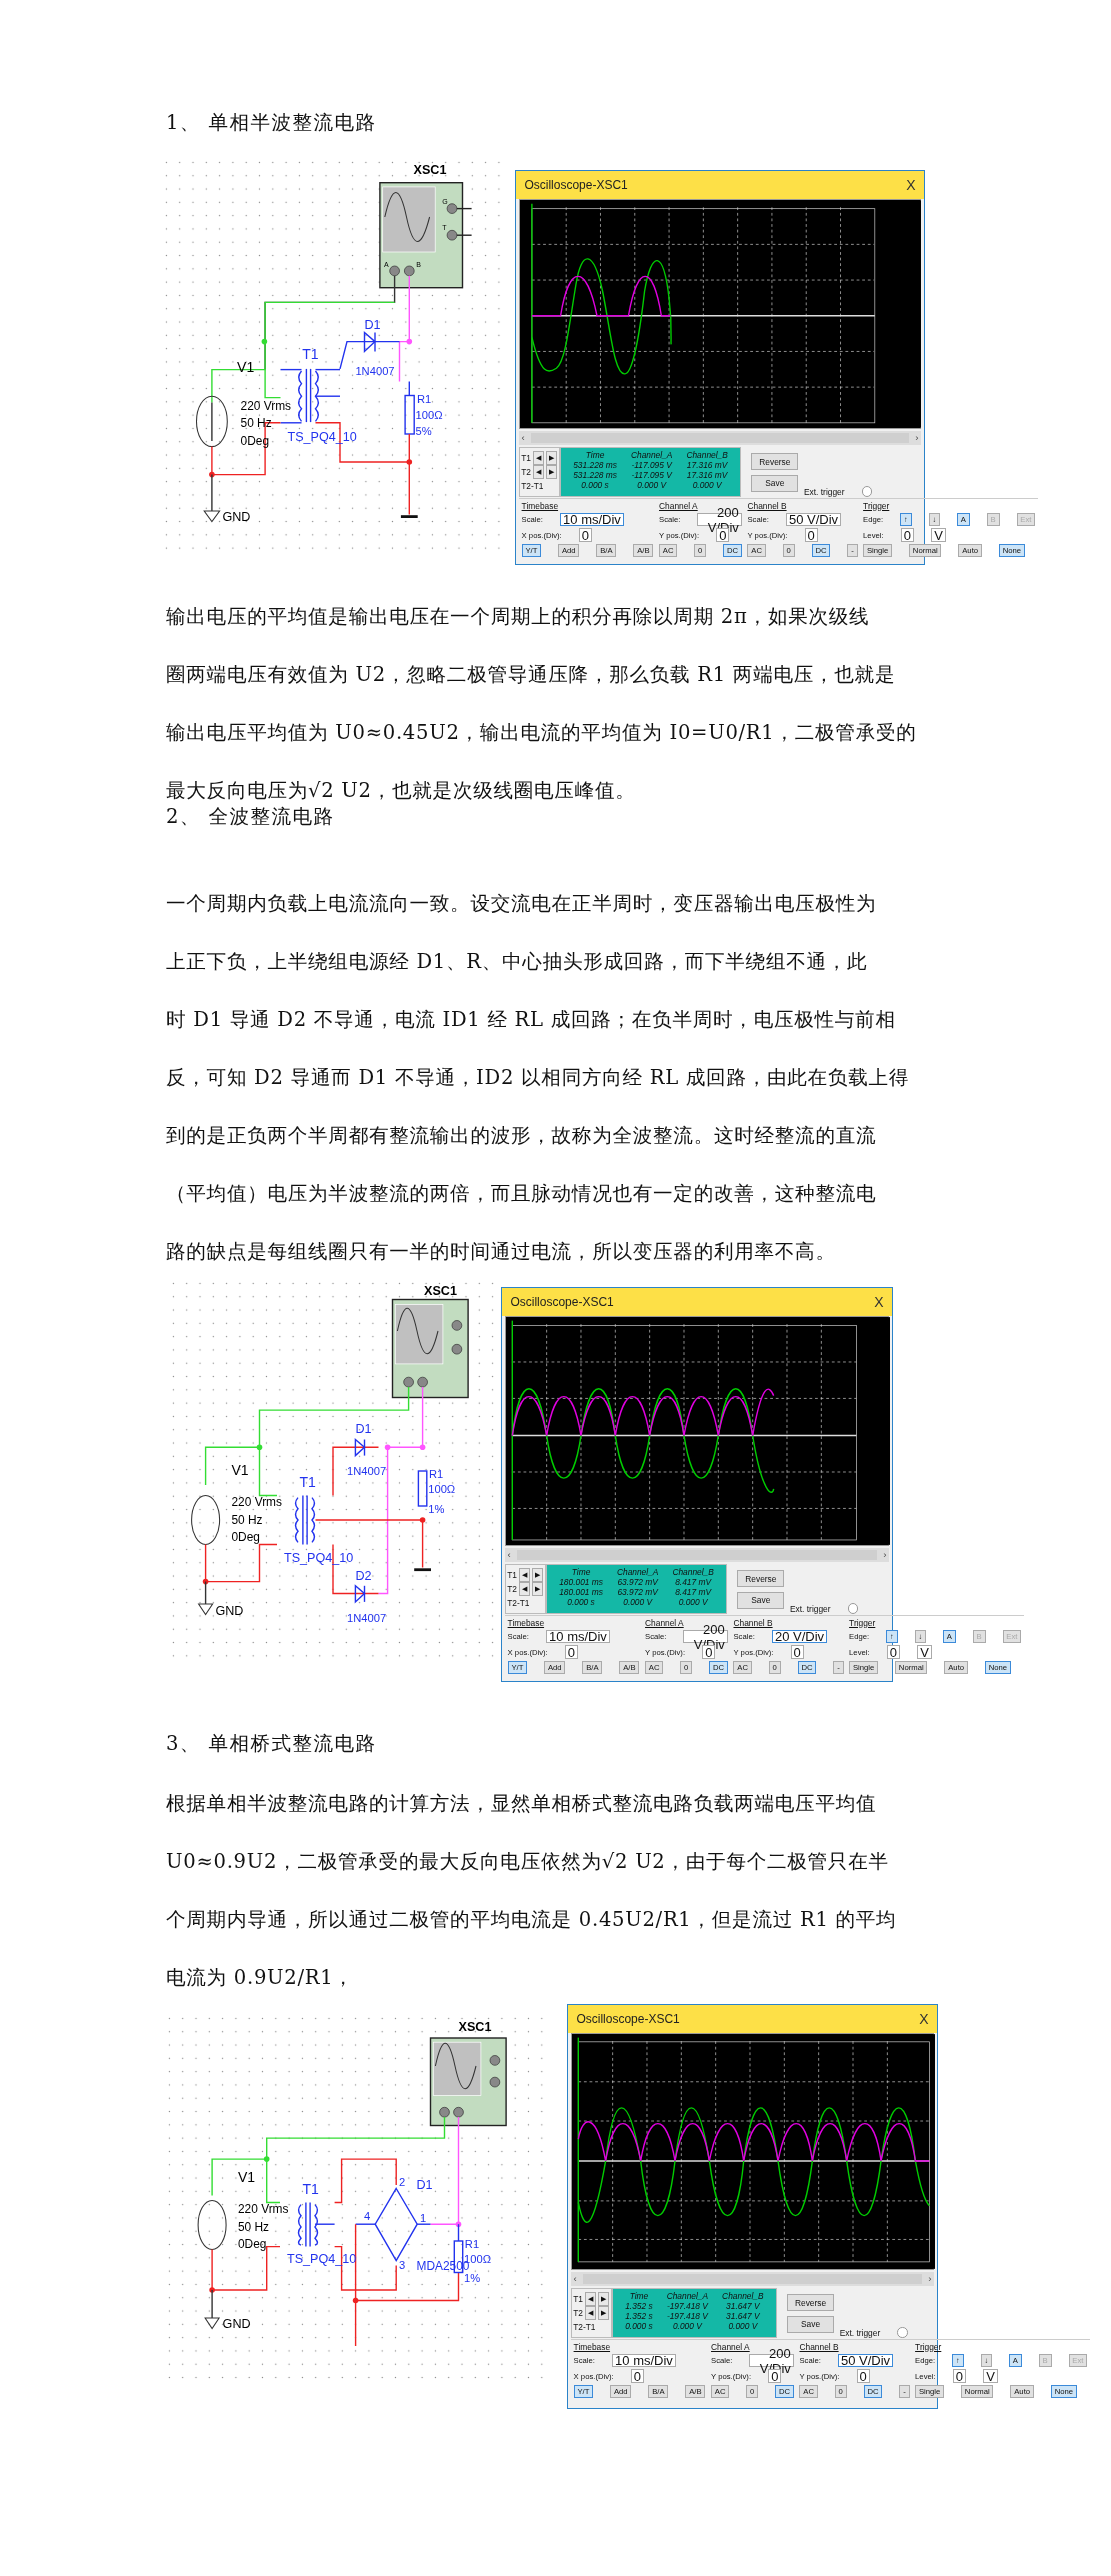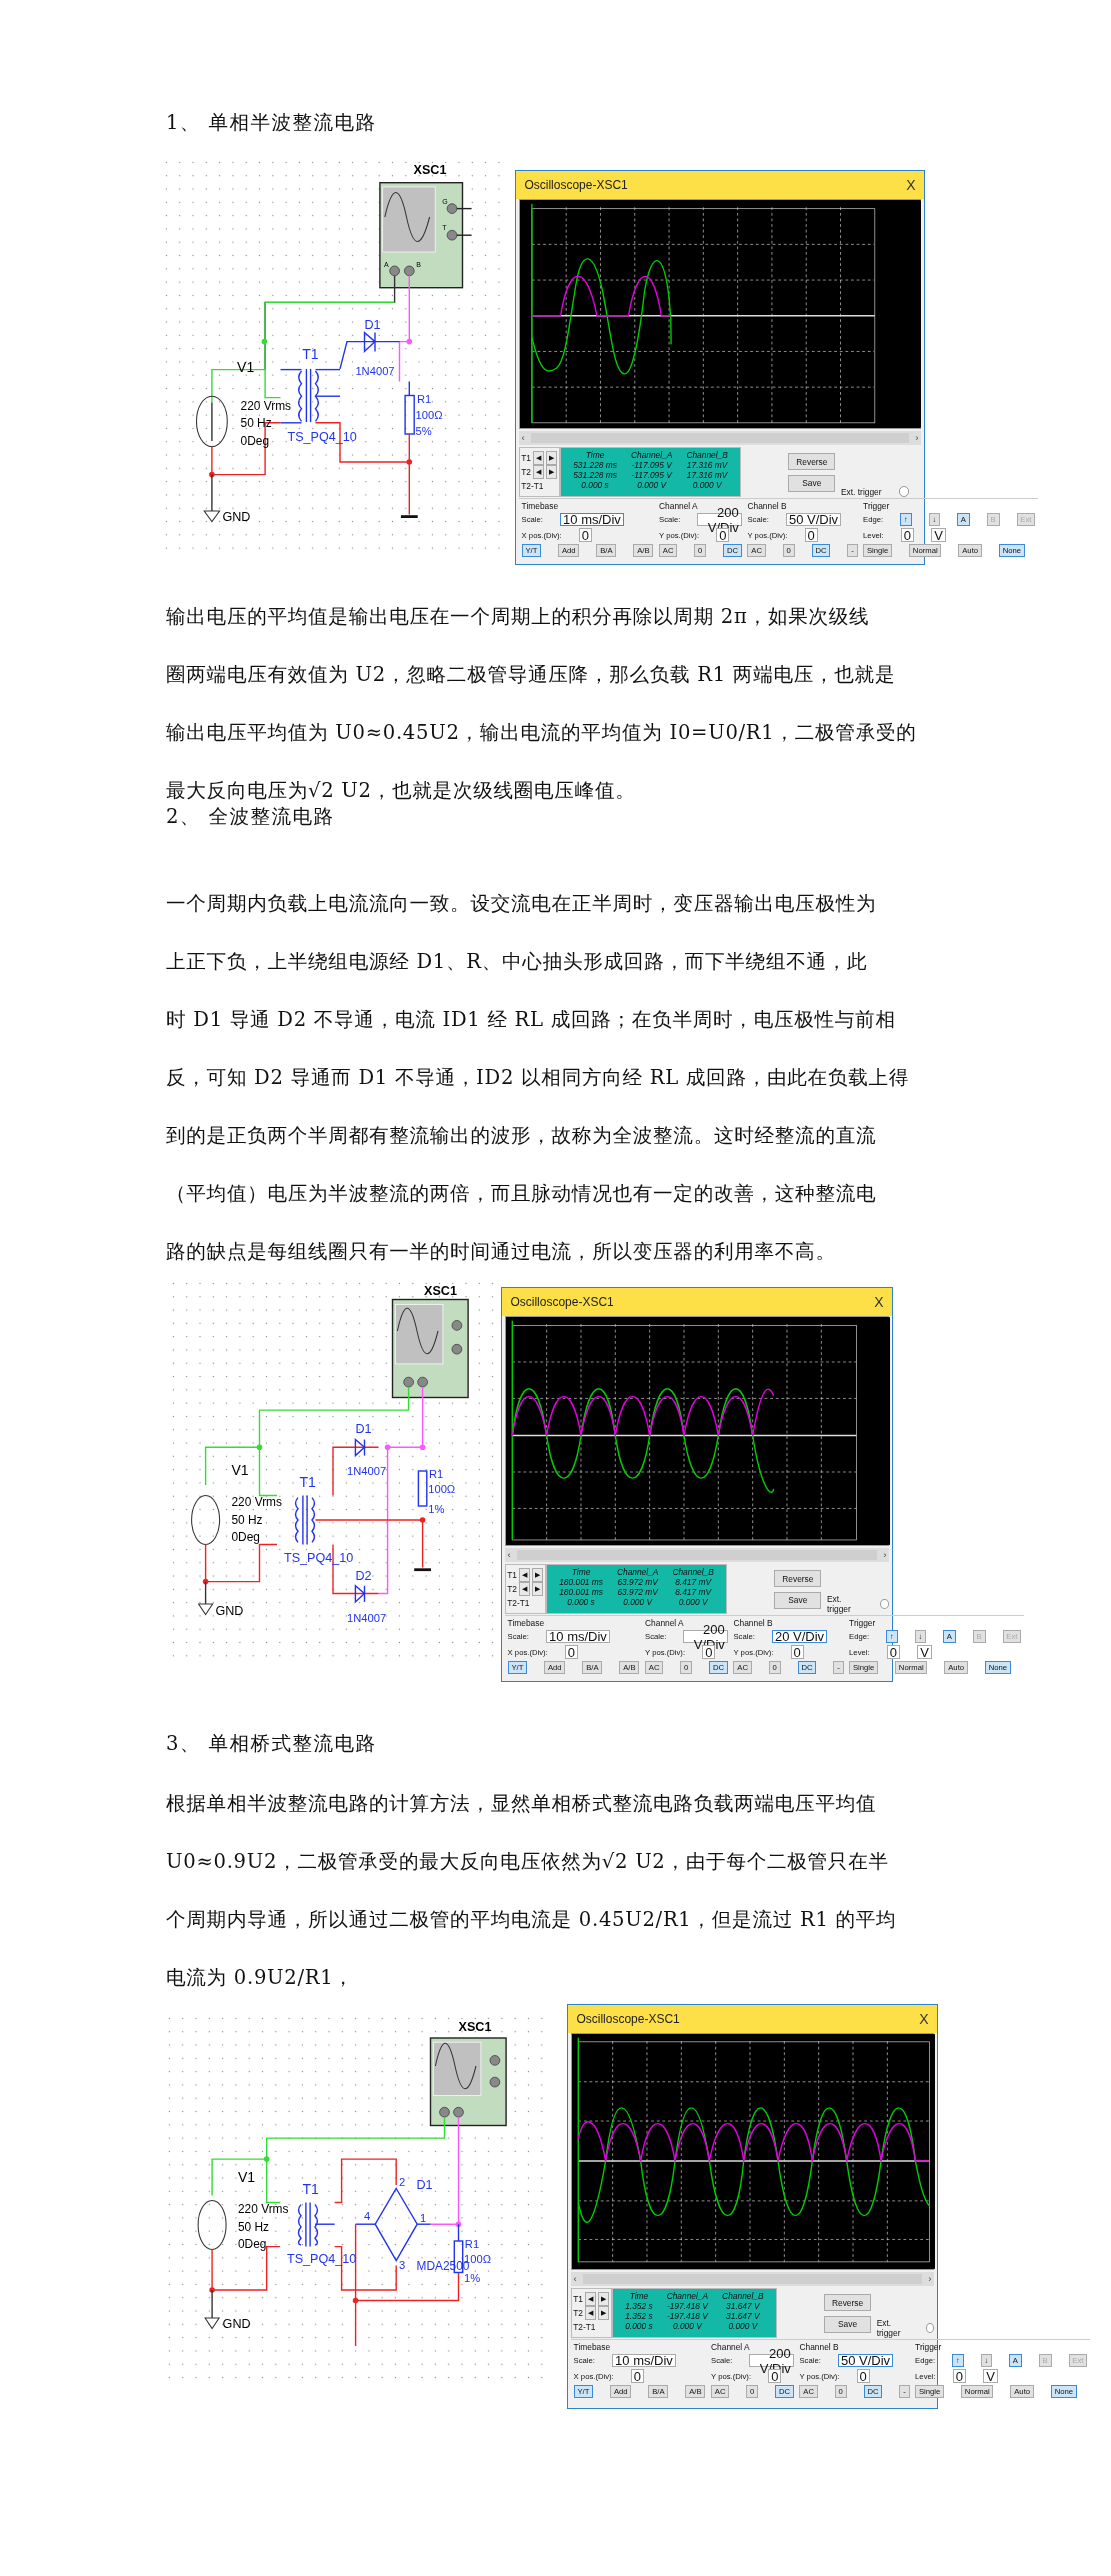--- a/index.html
+++ b/index.html
@@ -30,26 +30,26 @@
   .osc .hscroll .thumb { position:absolute; left:12.6px; right:12.6px; top:2.1px; bottom:2.1px; background:#cfcfcf; }
   .osc .readout { display:flex; margin:1.4px 2.8px; font-size:8.4px; }
   .osc .cursors { width:36px; border:0.7px solid #bbb; padding:2.8px 1.4px; }
   .osc .cursors div { height:14px; display:flex; align-items:center; gap:2.1px; }
   .osc .arrbtn { width:9.8px; height:11.2px; border:0.7px solid #aaa; background:#e8e8e8; font-size:7px;
                  display:inline-flex; align-items:center; justify-content:center; }
   .osc .table { flex:0 0 auto; background:#14b8a6; border:0.7px solid #bbb; padding:1.4px 5.6px;font-style:italic; }
   .osc table { border-collapse:collapse; font-size:8.4px; }
   .osc td { padding:0 7px; text-align:center; height:9.8px; }
   .osc .side { display:flex; flex-direction:column; gap:4.2px; margin-left:9.8px; padding-top:5.6px; }
-  .osc .btn { border:0.7px solid #aaa; background:#e1e1e1; font-size:8.4px; padding:2.8px 7px; text-align:center;margin-left:37px; }
+  .osc .btn { border:0.7px solid #aaa; background:#e1e1e1; font-size:8.4px; padding:2.8px 7px; text-align:center; }
   .osc .exttrig { font-size:8.4px; display:flex; align-items:center; gap:17px; margin-left:5.6px; margin-top:auto; }
   .osc .radio { width:8.4px; height:8.4px; border:0.7px solid #999; border-radius:50%; background:#fff; display:inline-block; }
   .osc .controls { display:flex; font-size:7.7px; margin:1.4px 2.8px 0; }
   .osc .grp { border-top:0.7px solid #ccc; padding:1.4px 2.8px; flex:1; }
-  .osc .grp .gt { font-size:8.4px; margin-bottom:1.4px; }
+  .osc .grp .gt { font-size:8.4px; margin-bottom:1.4px;text-decoration:underline; }
   .osc .row { display:flex; align-items:center; gap:17px; height:15.4px;text-align:right; }
   .osc .in { background:#fff; border:0.7px solid #aaa; height:11.2px; font-size:13px; padding:0 2.1px;
              display:inline-flex; align-items:center; }
   .osc .in.sel { border-color:#3b8ad9; }
   .osc .sb { border:0.7px solid #aaa; background:#e1e1e1; font-size:7.7px; padding:0.7px 2.8px; }
   .osc .sb.on { background:#cce4f7; border-color:#3b8ad9; }
   .osc .sb.dis { color:#aaa; }
 </style>
 </head>
 <body>

